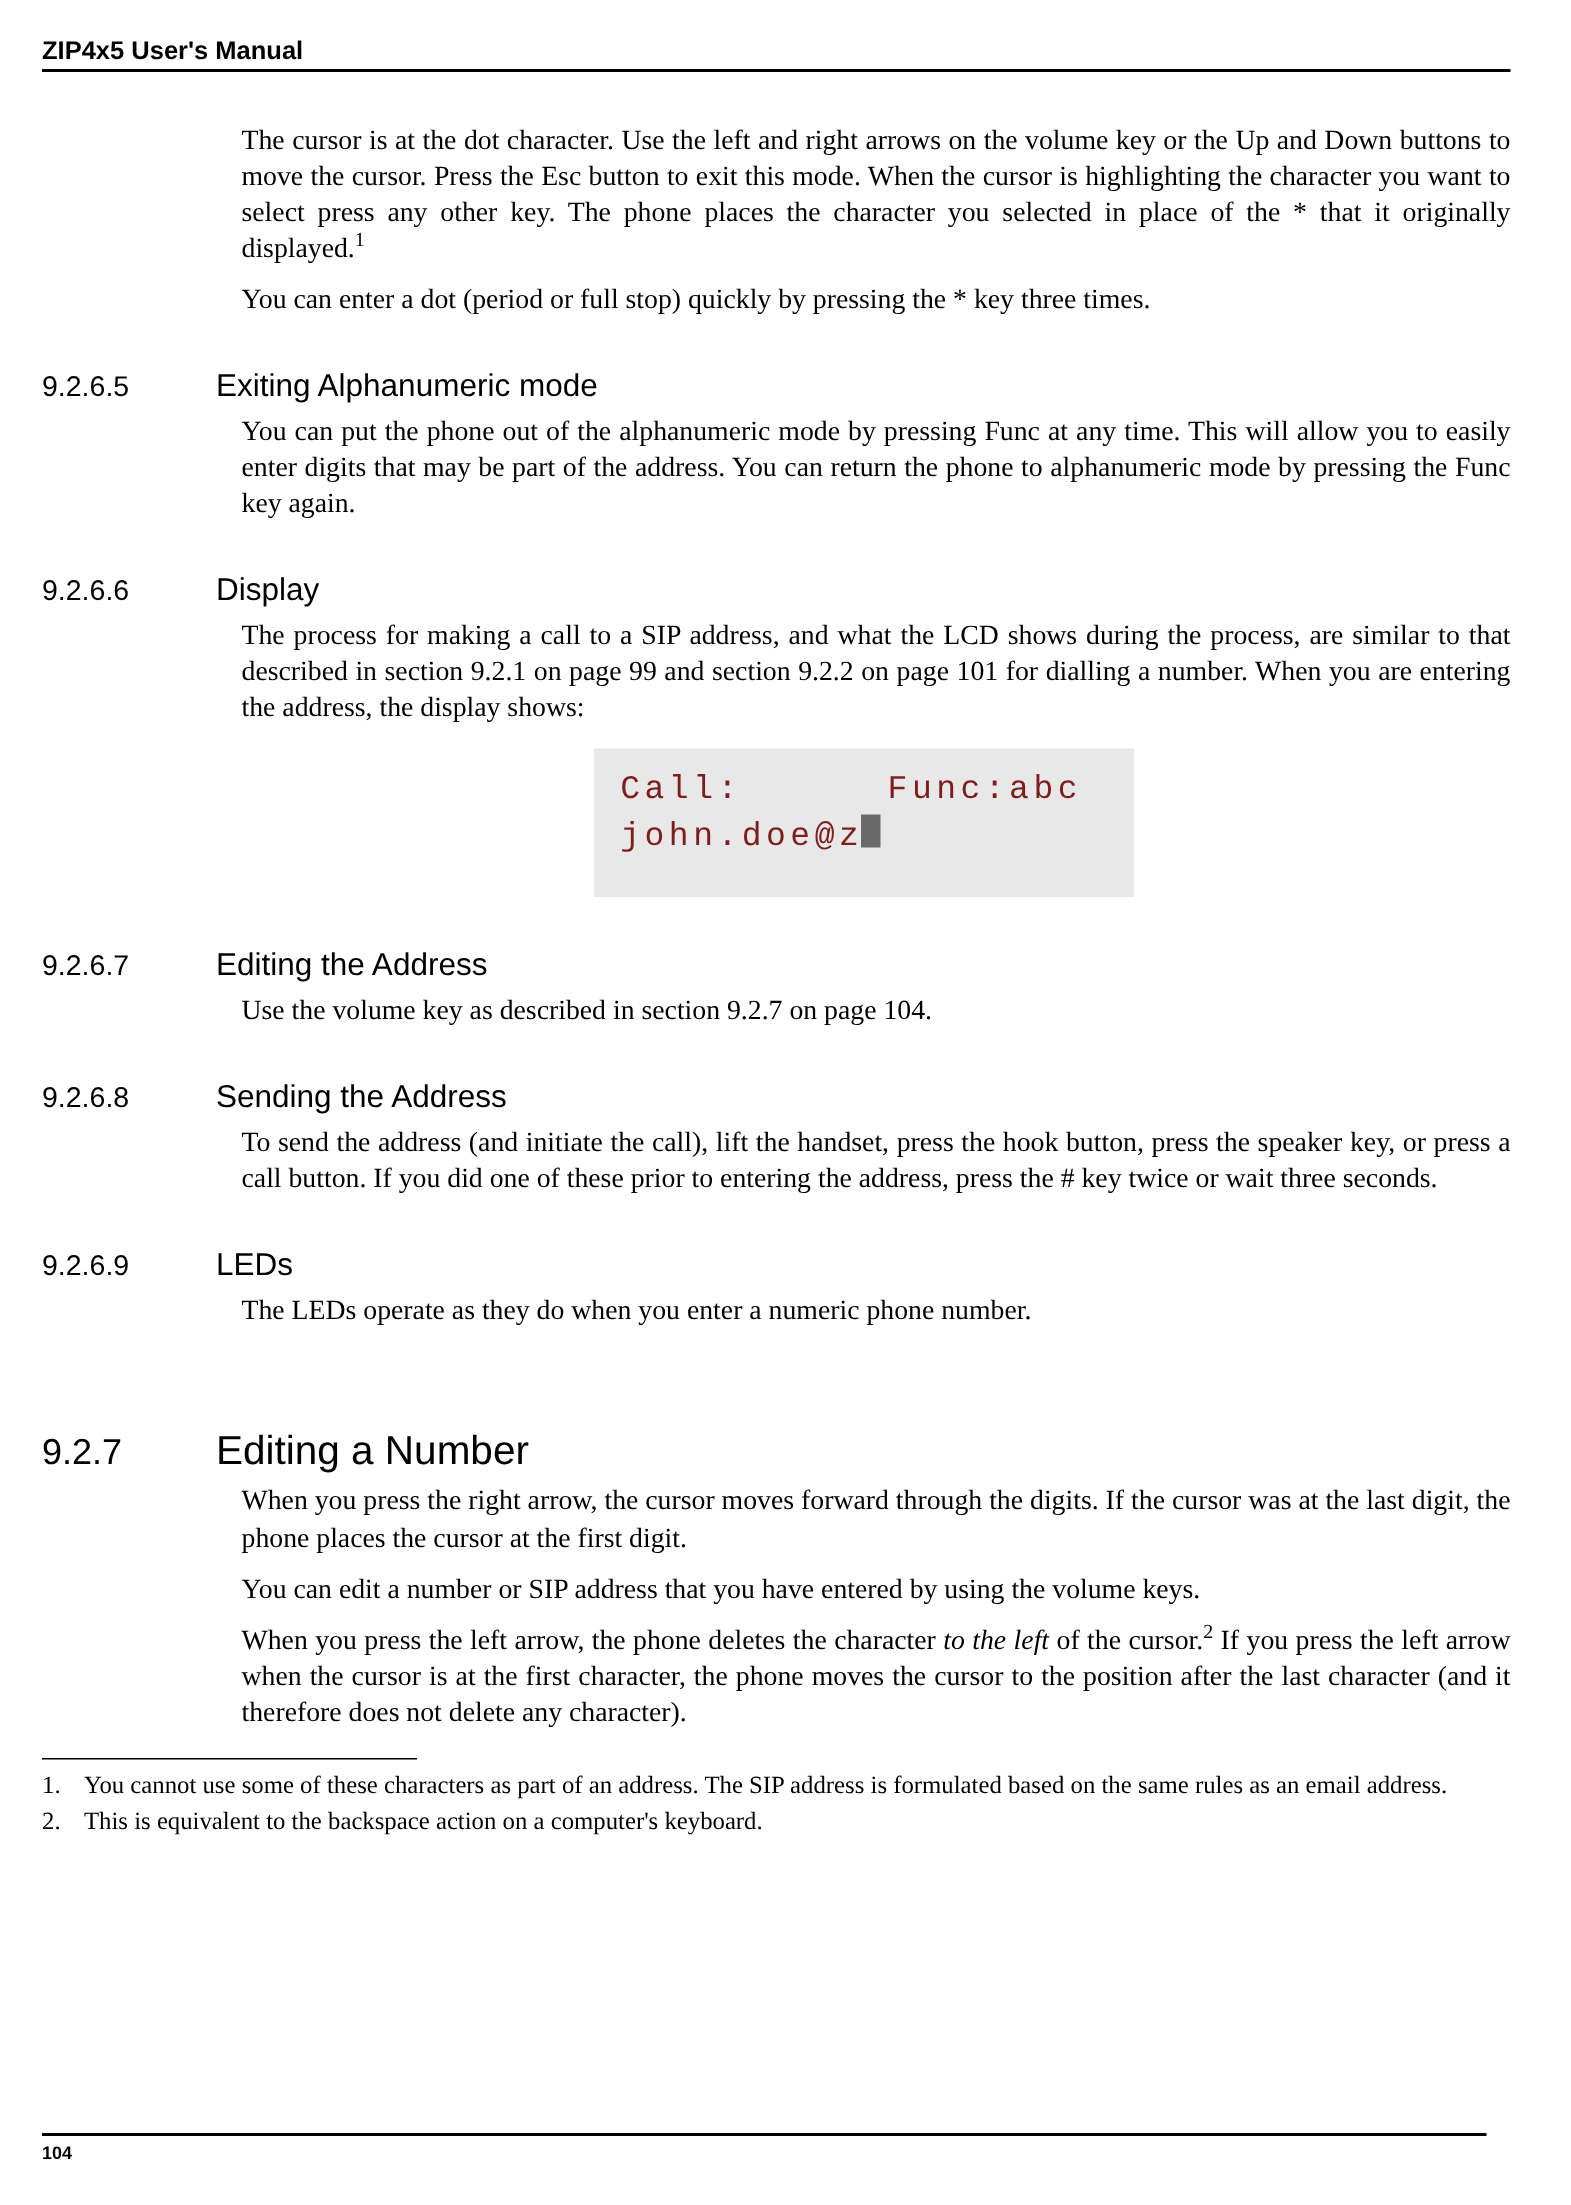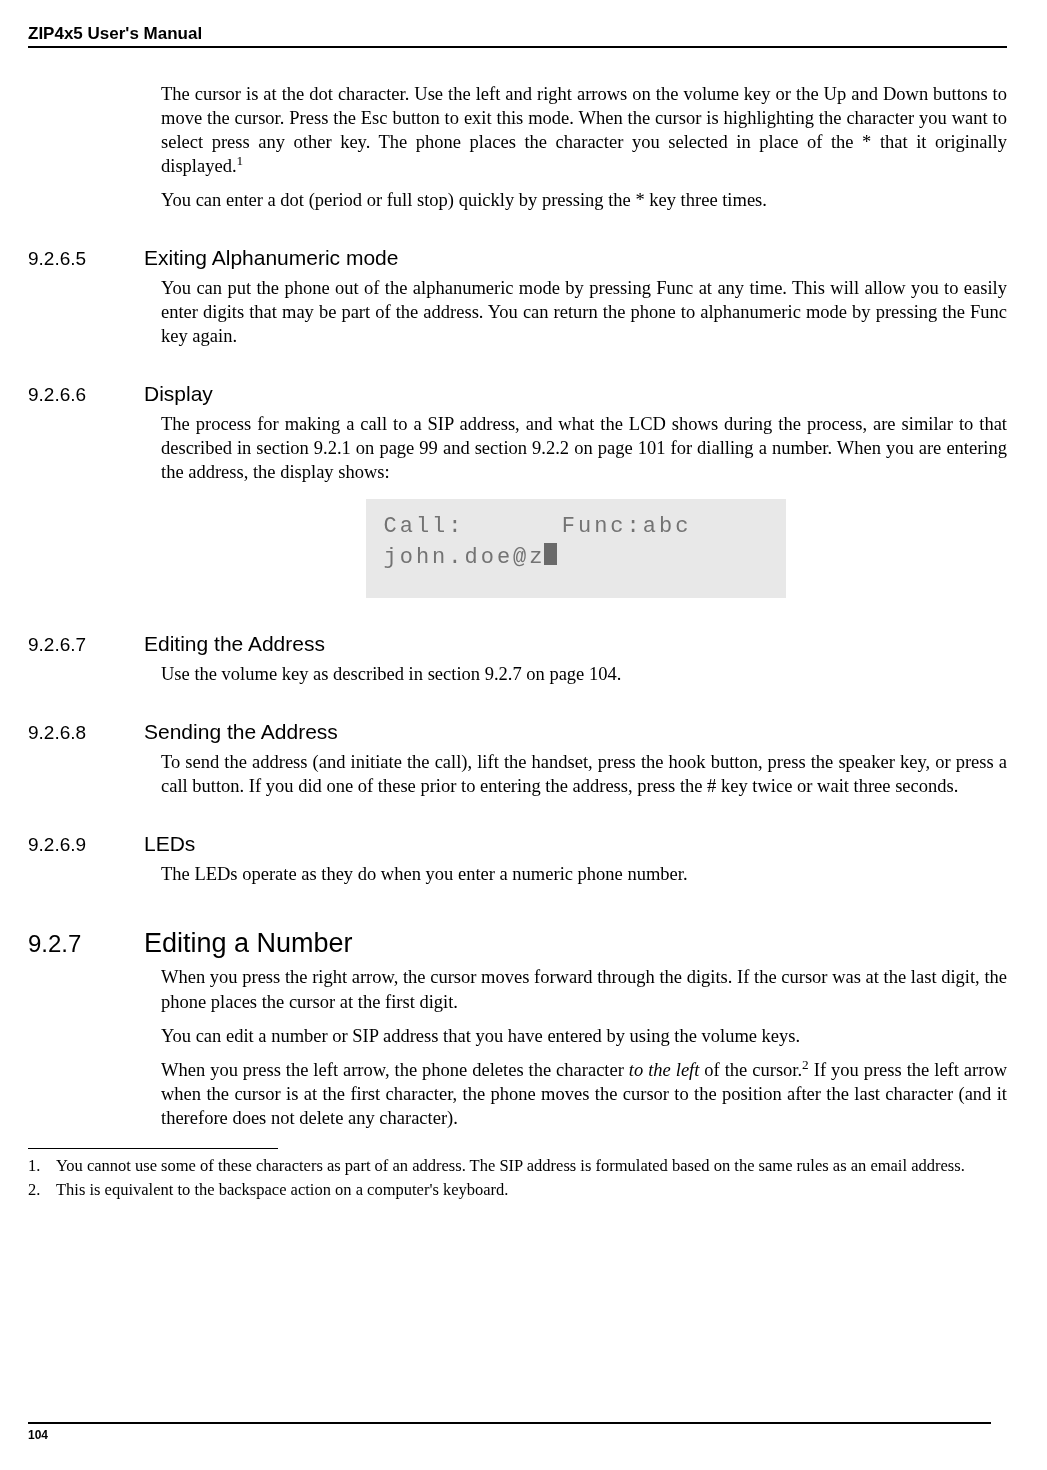--- a/index.html
+++ b/index.html
@@ -59,27 +59,27 @@
   .sec-title.big {
     font-size: 27px;
   }
   .sec-num.big {
     font-size: 24px;
   }
   sup { font-size: 0.72em; line-height: 0; vertical-align: super; }
 
   .lcd {
     margin: 14px auto 8px auto;
-    width: 420px;
+    width: 360px;
     background: #e8e8e8;
     padding: 12px 18px 24px 18px;
     font-family: "Courier New", Courier, monospace;
     letter-spacing: 3px;
     font-size: 22px;
-    color: #737373;
+    color: #7f1d1d;
     line-height: 1.45;
     box-sizing: border-box;
   }
   .lcd-row { white-space: pre; }
   .cursor-block {
     display: inline-block;
     width: 0.62em;
     height: 1em;
     background: #6a6a6a;
     vertical-align: -2px;
@@ -176,21 +176,21 @@
   </div>
 
   <div class="section-row">
     <div class="sec-num">9.2.6.9</div>
     <div class="sec-title">LEDs</div>
   </div>
   <div class="body-block">
     <p>The LEDs operate as they do when you enter a numeric phone number.</p>
   </div>
 
-  <div class="section-row" style="margin-top:42px;">
+  <div class="section-row" style="margin-top:66px;">
     <div class="sec-num big">9.2.7</div>
     <div class="sec-title big">Editing a Number</div>
   </div>
   <div class="body-block">
     <p>When you press the right arrow, the cursor moves forward through the digits. If the cursor was at the last digit, the phone places the cursor at the first digit.</p>
     <p>You can edit a number or SIP address that you have entered by using the volume keys.</p>
     <p>
       <span>When you press the left arrow, the phone deletes the character </span><em>to the left</em><span> of the cursor.</span><sup>2</sup><span> If you press the left arrow when the cursor is at the first character, the phone moves the cursor to the position after the last character (and it therefore does not delete any character).</span>
     </p>
   </div>

